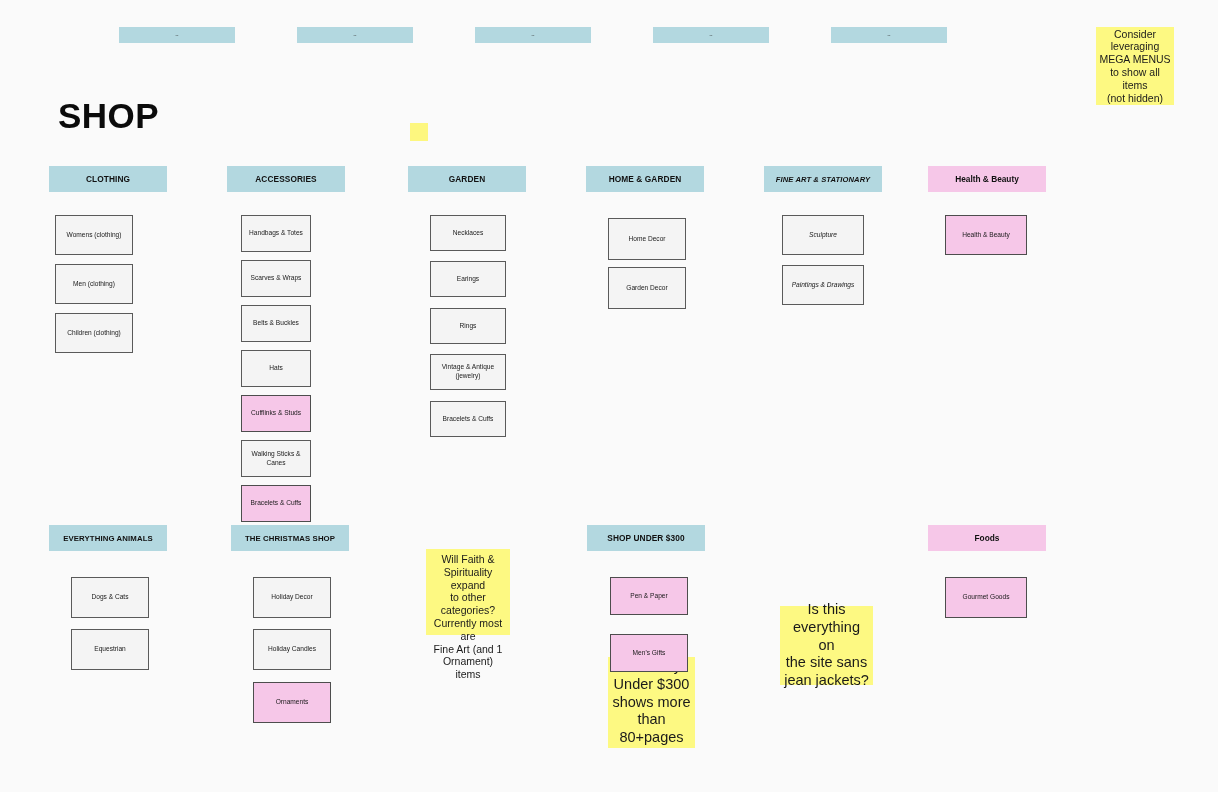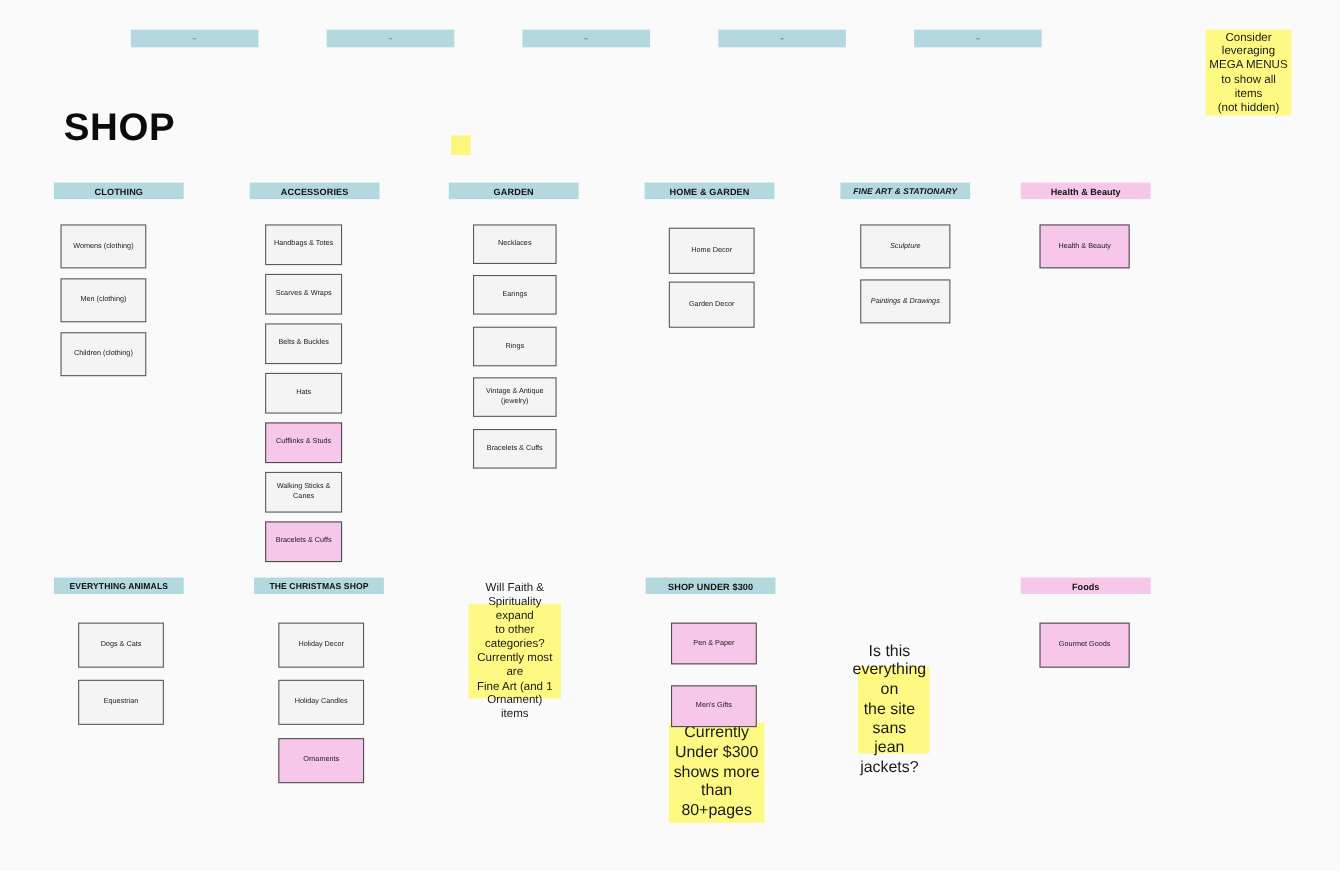--- a/index.html
+++ b/index.html
@@ -63,21 +63,21 @@
   .sticky.small-note { font-size: 10.5px; }
   .sticky.mid-note   { font-size: 12.5px; }
   .sticky.big-note   { font-size: 14.5px; }
   .sticky.blank      { background: #fdf77f; }
 
   
   .column { position: absolute; width: 118px; }
 
   .col-header {
     width: 118px;
-    height: 15px;
+    height: 26px;
     background: #b3d8e0;
     display: flex;
     align-items: center;
     justify-content: center;
     font-size: 8.3px;
     font-weight: bold;
     color: #111;
     letter-spacing: 0.1px;
     white-space: nowrap;
   }
@@ -132,39 +132,39 @@
 (not hidden)</span>
   </div>
 
   <div id="page-title">SHOP</div>
 
   <div class="sticky blank" style="left:410px; top:123px; width:18px; height:18px;">
     <span></span>
   </div>
 
 
-  <div class="sticky small-note" style="left:426px; top:549px; width:84px; height:86px; display:flex; align-items:center; justify-content:center;">
+  <div class="sticky small-note" style="left:426px; top:549px; width:84px; height:86px; display:flex; justify-content:center;">
     <span>Will Faith &amp;
 Spirituality expand
 to other
 categories?
 Currently most are
 Fine Art (and 1
 Ornament) items</span>
   </div>
 
   <div class="sticky big-note" style="left:608px; top:657px; width:87px; height:91px; display:flex; align-items:center; justify-content:center;">
     <span>Currently
 Under $300
 shows more
 than
 80+pages</span>
   </div>
 
-  <div class="sticky big-note" style="left:780px; top:606px; width:65px; height:79px; display:flex; align-items:center; justify-content:flex-end;">
+  <div class="sticky big-note" style="left:780px; top:606px; width:93px; height:79px; display:flex; align-items:center; justify-content:flex-start;">
     <span>Is this
 everything on
 the site sans
 jean jackets?</span>
   </div>
 
   <div class="column" style="left:49px; top:166px;">
     <div class="col-header">
       <span class="hdr-text">CLOTHING</span>
     </div>

